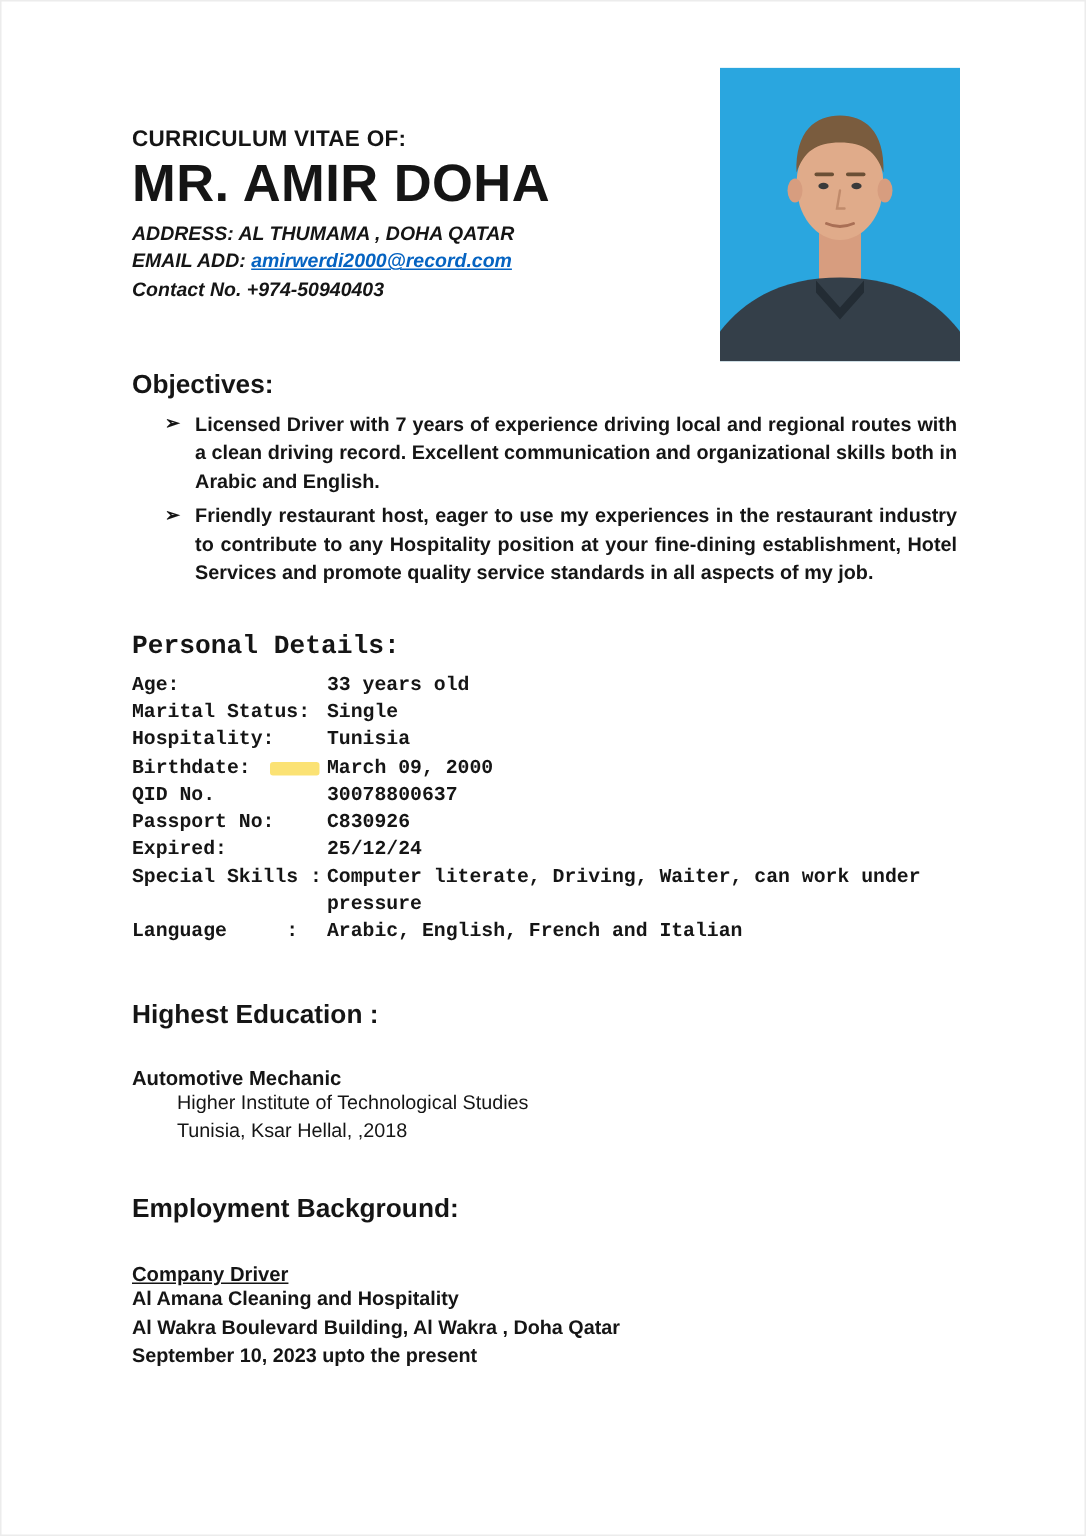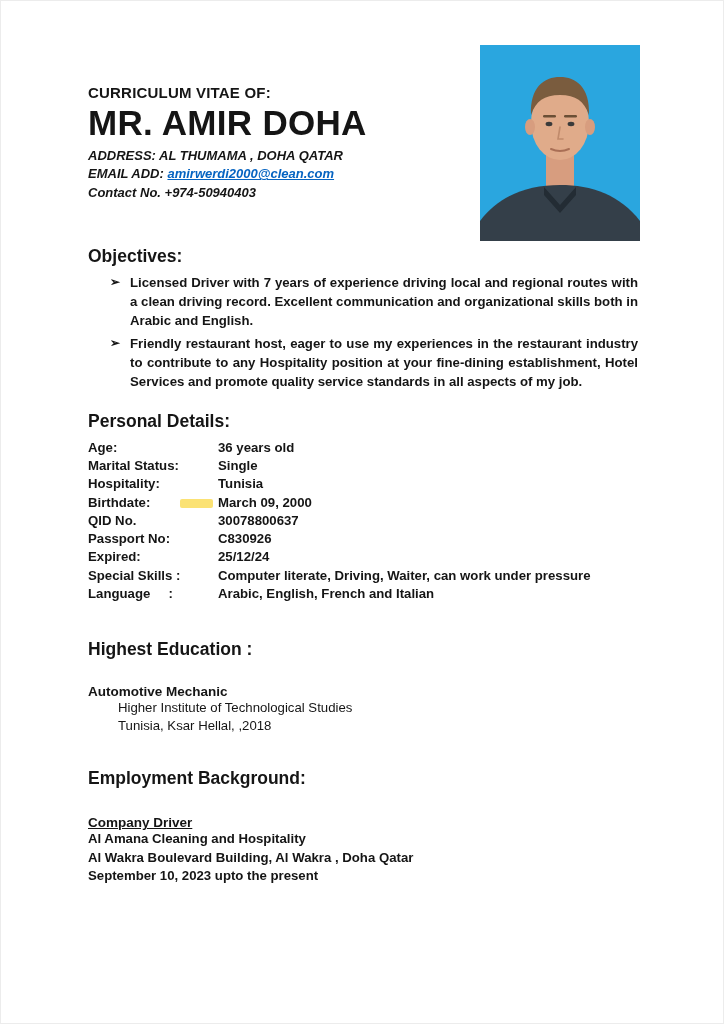--- a/index.html
+++ b/index.html
@@ -27,21 +27,21 @@
   
   .objectives-block { margin-top:44px; }
   .objectives-list { margin:6px 0 0 0; padding:0; list-style:none; }
   .objective-item {
     display:flex; gap:10px; margin-left:22px; margin-bottom:3px;
     font-size:13.2px; font-weight:700; line-height:1.45; text-align:justify;
   }
   .bullet-glyph { flex:0 0 auto; font-size:12px; padding-top:1px; }
 
   
-  .pd-block { margin-top:20px; }
+  .pd-block { margin-top:30px;font-family:Liberation Mono, monospace; }
   .pd-rows { margin-top:7px; }
   .pd-row { display:flex; position:relative; font-size:13.2px; font-weight:700; line-height:1.38; }
   .pd-label { width:130px; white-space:pre; flex:0 0 auto; }
   .pd-value { flex:1; }
   .highlight-mark {
     position:absolute; left:92px; top:5px; width:33px; height:9px;
     background:#fbe06d; border-radius:2px; opacity:.95;
   }
 
   
@@ -95,21 +95,21 @@
     </svg>
   </div>
 
   <div class="content">
 
     <div class="header-block">
       <div class="cv-of">CURRICULUM VITAE OF:</div>
       <div class="cv-name">MR. AMIR DOHA</div>
       <div class="addr-line">ADDRESS: AL THUMAMA , DOHA QATAR</div>
       <div class="addr-line">
-        <span>EMAIL ADD: </span><span class="email-link">amirwerdi2000@clean.com</span>
+        <span>EMAIL ADD: </span><span class="email-link">amirwerdi2000@record.com</span>
       </div>
       <div class="addr-line">Contact No. +974-50940403</div>
     </div>
 
     <div class="objectives-block">
       <div class="section-title">Objectives:</div>
       <ul class="objectives-list">
         <li class="objective-item">
           <span class="bullet-glyph">➢</span>
           <span>Licensed Driver with 7 years of experience driving local and regional routes with a clean driving record. Excellent communication and organizational skills both in Arabic and English.</span>
@@ -120,21 +120,21 @@
         </li>
       </ul>
     </div>
 
     <div class="pd-block">
       <div class="section-title">Personal Details:</div>
       <div class="pd-rows">
 
         <div class="pd-row">
           <span class="pd-label">Age:</span>
-          <span class="pd-value">36 years old</span>
+          <span class="pd-value">33 years old</span>
         </div>
 
         <div class="pd-row">
           <span class="pd-label">Marital Status:</span>
           <span class="pd-value">Single</span>
         </div>
 
         <div class="pd-row">
           <span class="pd-label">Hospitality:</span>
           <span class="pd-value">Tunisia</span>

